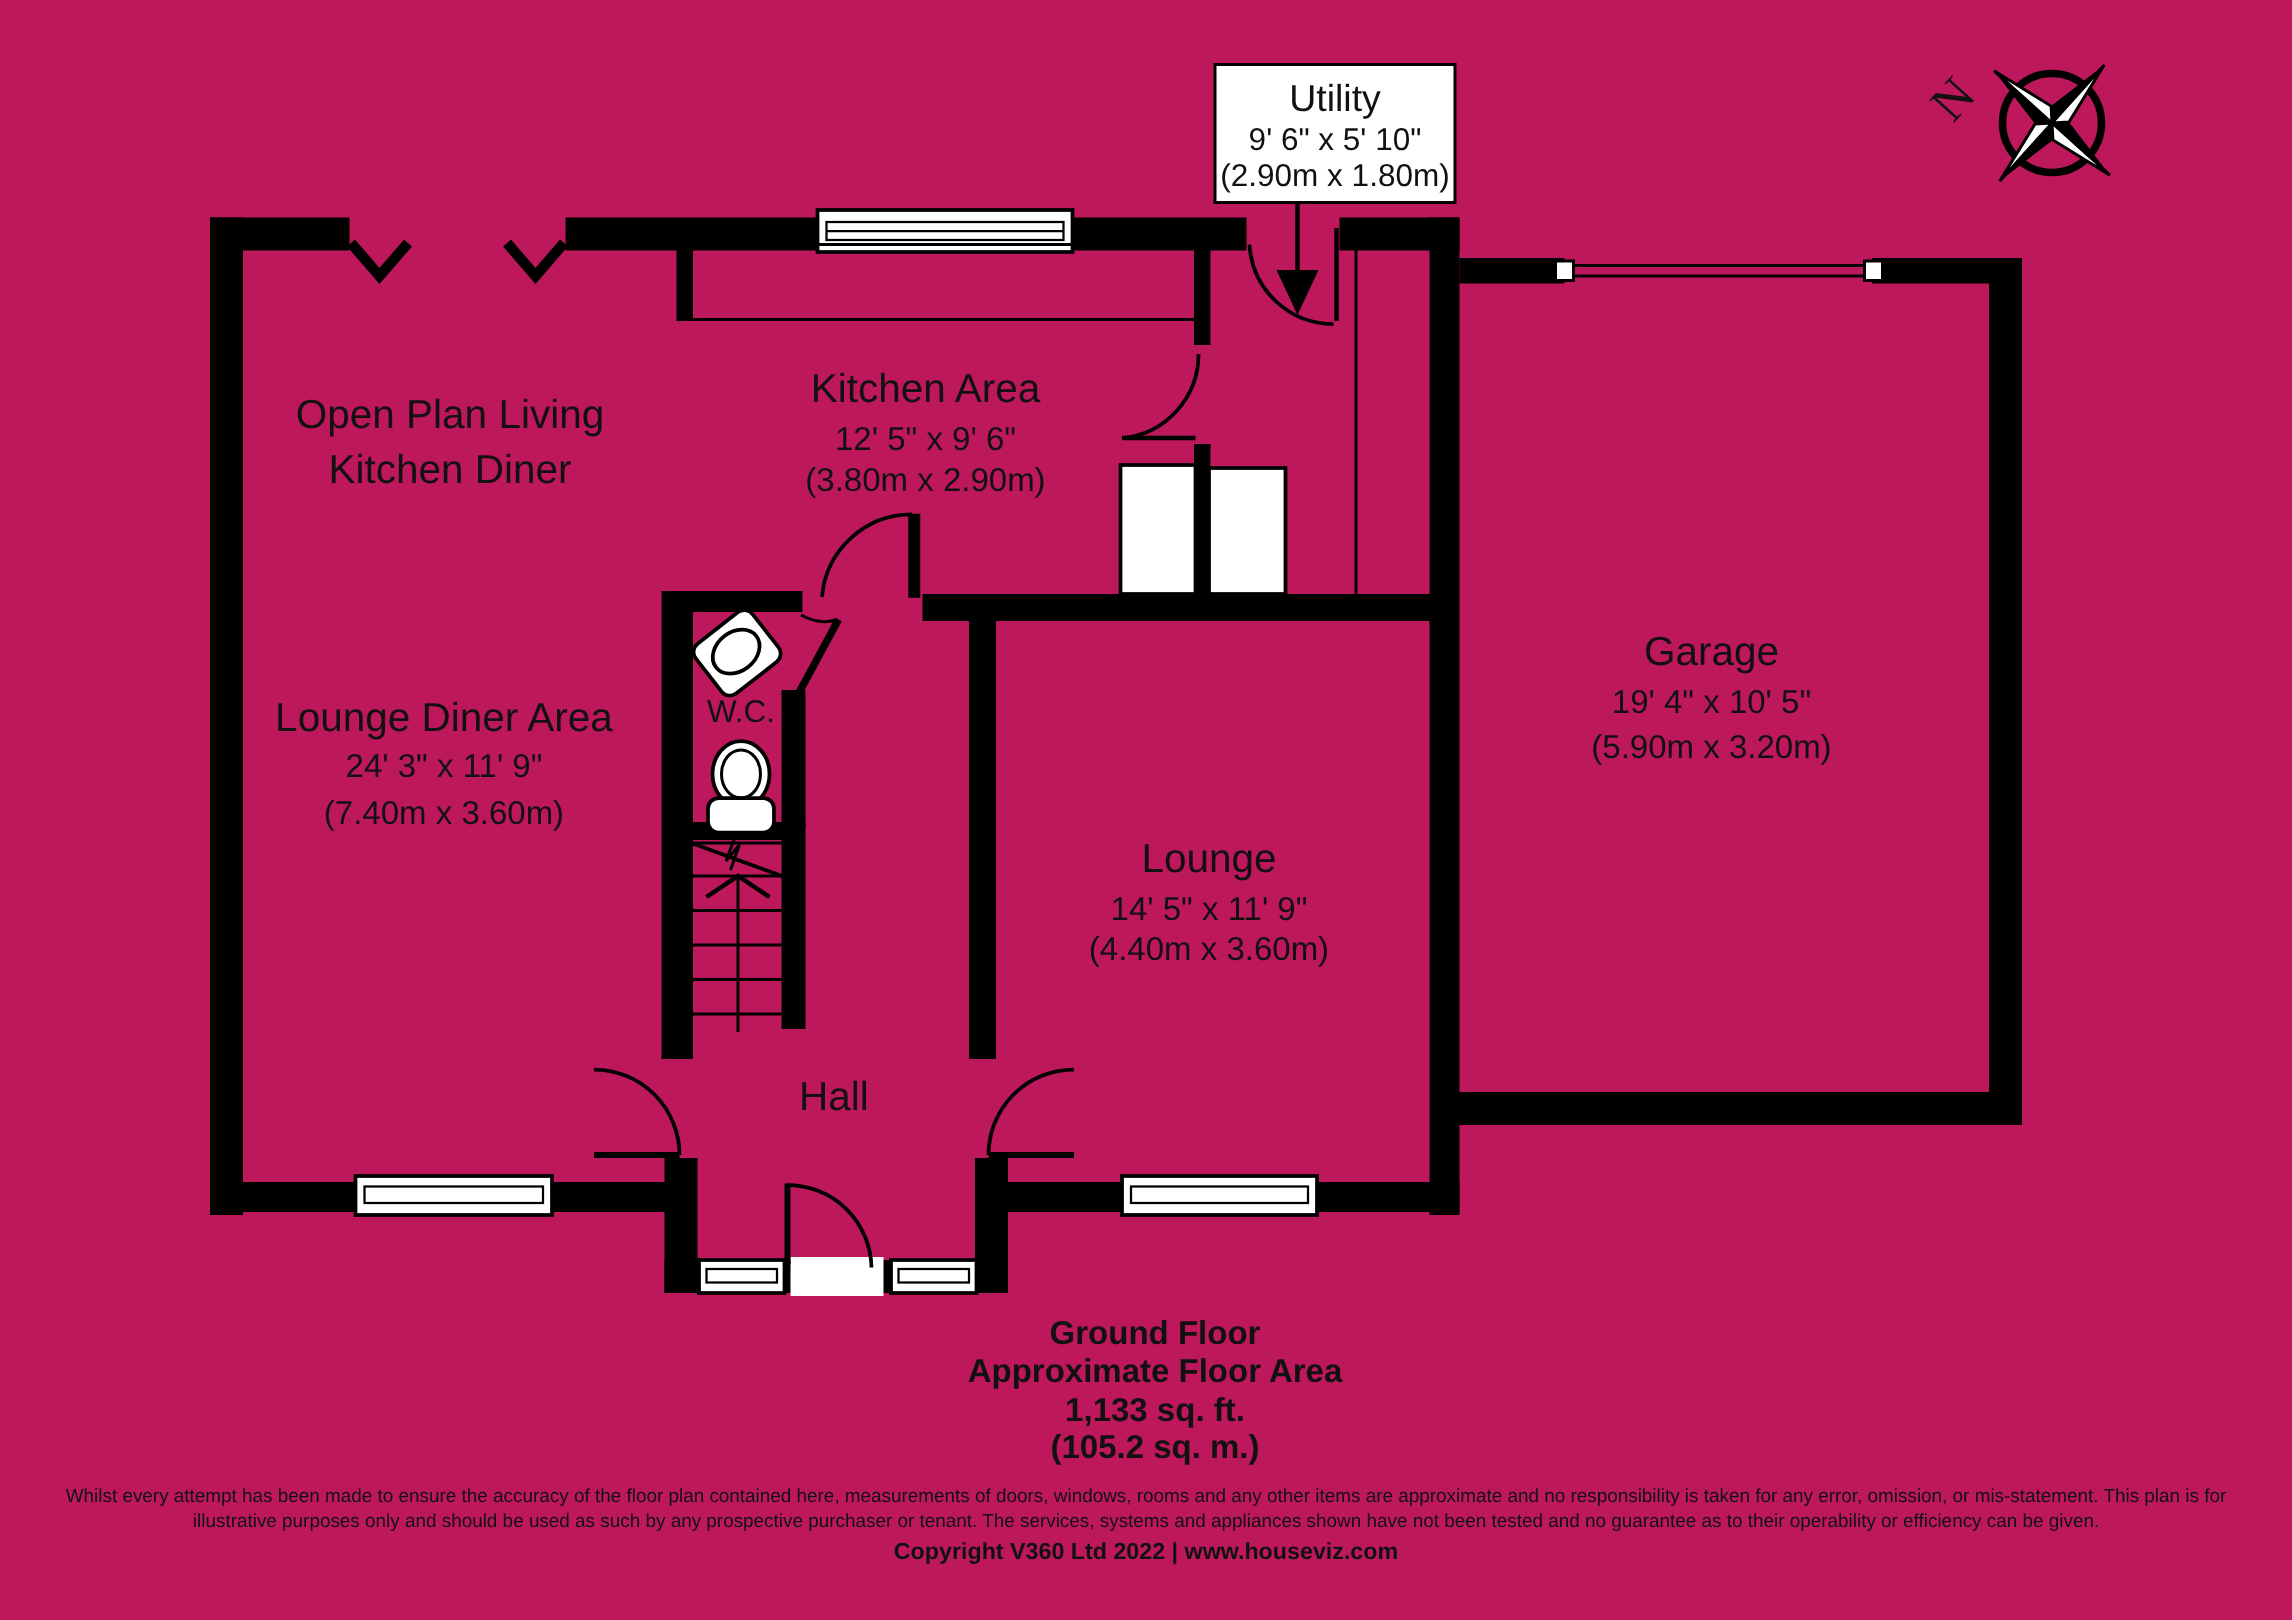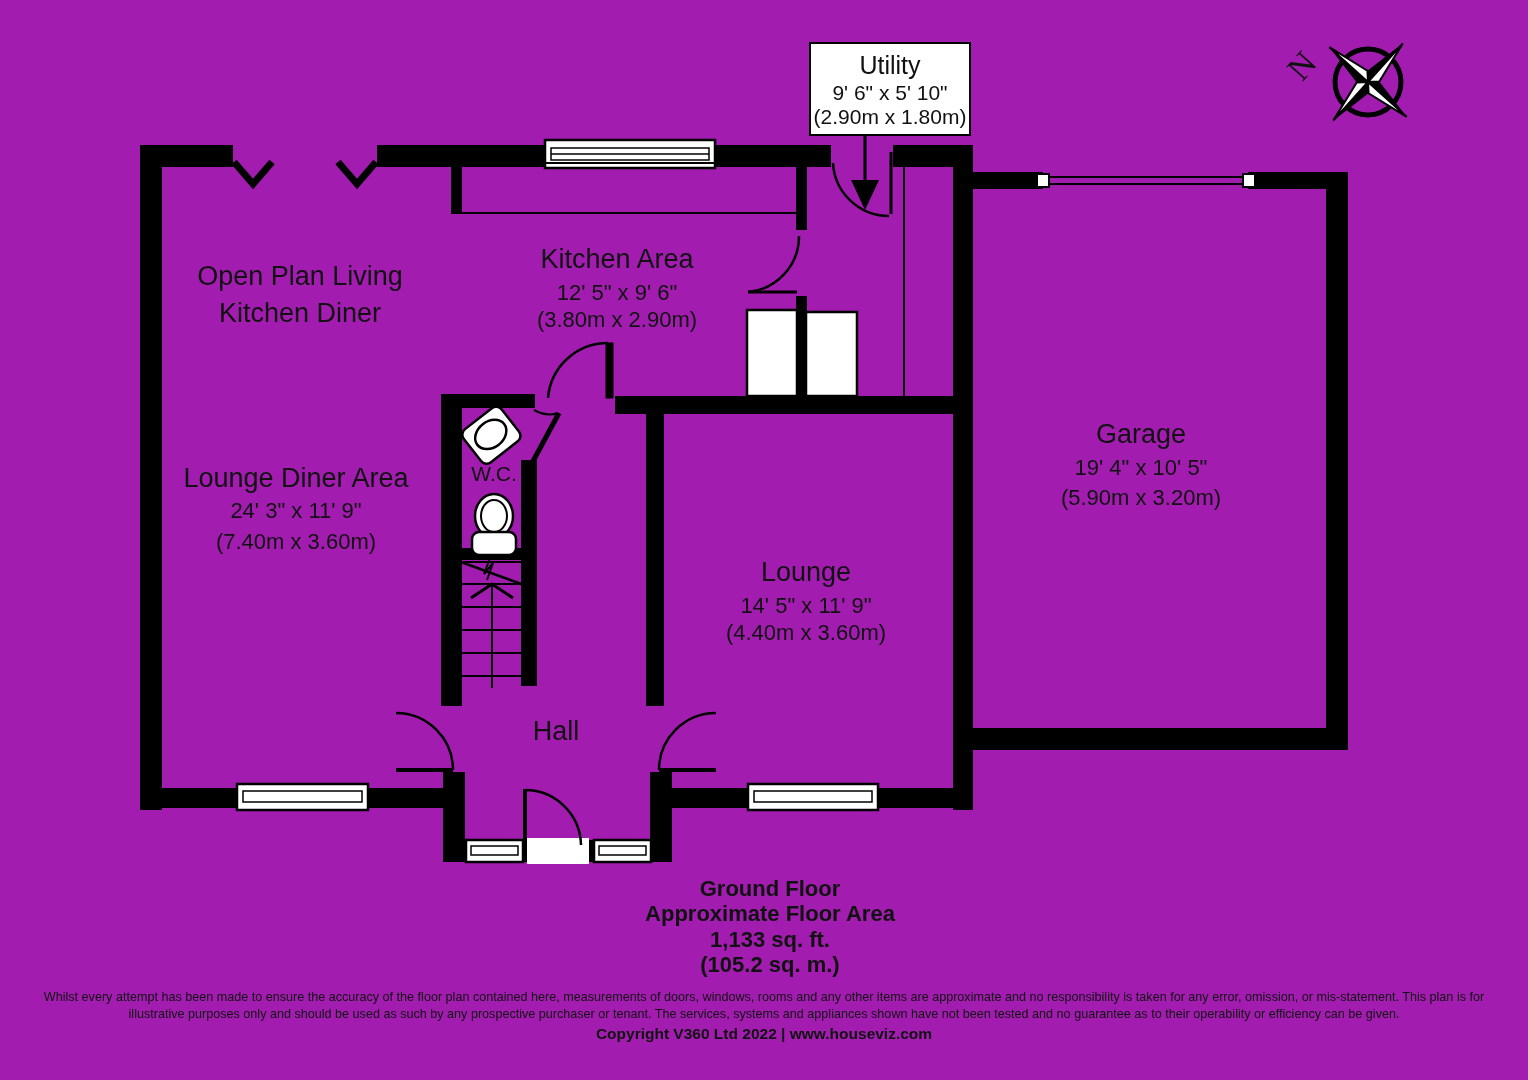--- a/index.html
+++ b/index.html
@@ -1,16 +1,16 @@
 <!DOCTYPE html>
 <html><head>
 <meta charset="utf-8">
 <style>
   html,body{margin:0;padding:0;background:#ffffff;}
-  .page{position:relative;width:1528px;height:1080px;background:#a21caf;overflow:hidden;
+  .page{position:relative;width:1528px;height:1080px;background:#be185d;overflow:hidden;
         font-family:"Liberation Sans",sans-serif;}
   svg text{font-family:"Liberation Sans",sans-serif;fill:#111111;}
   text.room{font-size:27px;}
   text.dims{font-size:22px;}
   text.small-room{font-size:21px;}
   text.callout-name{font-size:25px;}
   text.callout-dims{font-size:21px;}
   text.summary{font-size:22px;font-weight:bold;}
   text.fineprint{font-size:12.6px;}
   text.copyright{font-size:15.5px;font-weight:bold;}

